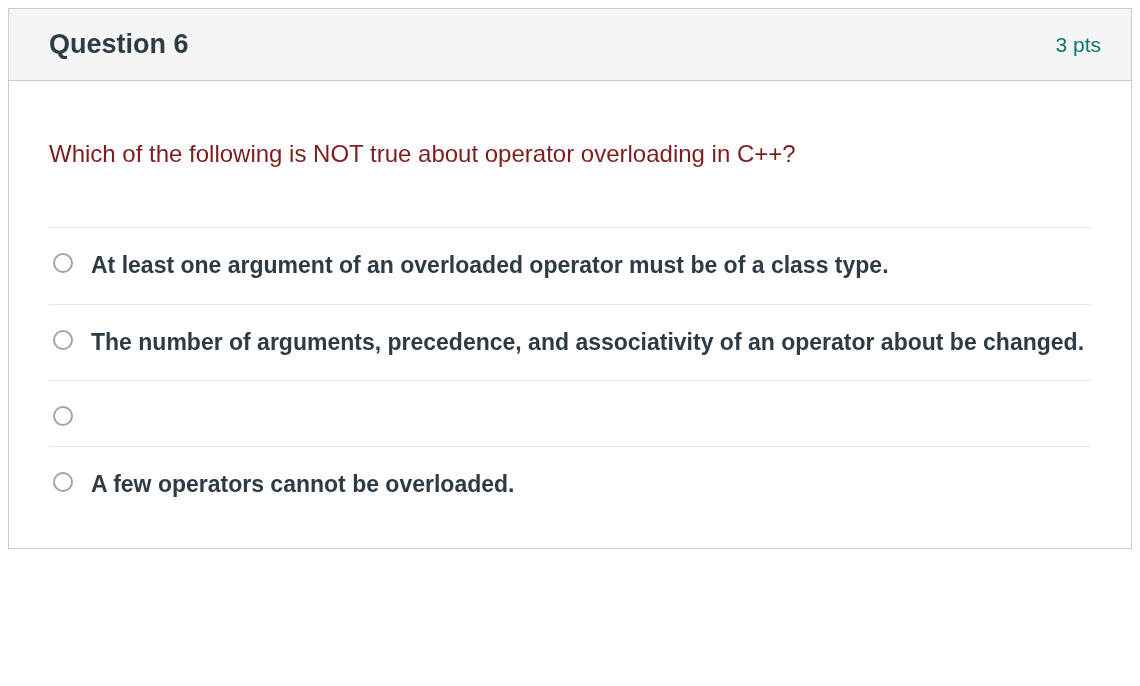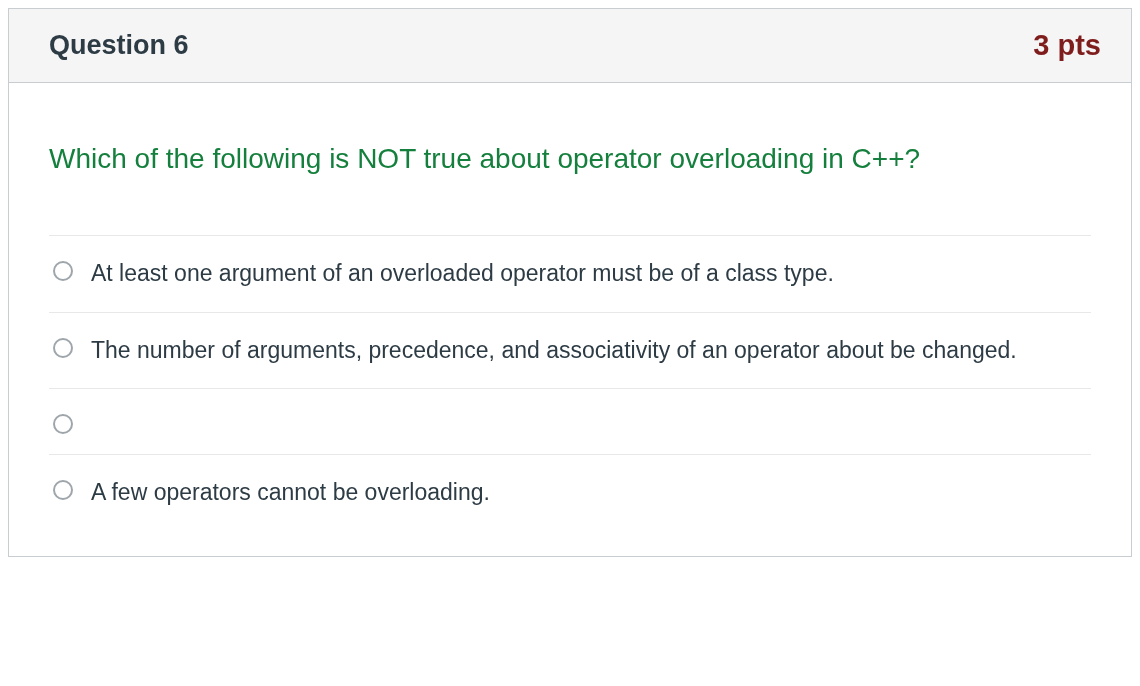--- a/index.html
+++ b/index.html
@@ -25,30 +25,30 @@
       background: #f5f5f5;
       border-bottom: 1px solid #c7cdd1;
       padding: 20px 30px 20px 40px;
     }
     .question-title {
       font-weight: 700;
       font-size: 27px;
       color: #2d3b45;
     }
     .question-pts {
-      font-weight: 700;
-      font-size: 29px;
-      color: #7f1d1d;
+      font-weight: 400;
+      font-size: 21px;
+      color: #0f766e;
     }
     .question-body {
       padding: 55px 40px 25px 40px;
     }
     .question-prompt {
-      font-size: 28px;
-      color: #15803d;
+      font-size: 24px;
+      color: #7f1d1d;
       line-height: 1.5;
       margin-bottom: 55px;
     }
     .options {
       border-top: 1px solid #e8e8e8;
     }
     .option-row {
       display: flex;
       align-items: flex-start;
       padding: 20px 4px 20px 4px;
@@ -66,20 +66,21 @@
       border-radius: 50%;
       margin-right: 18px;
       margin-top: 5px;
       background: #ffffff;
     }
     .option-text {
       font-size: 23px;
       color: #2d3b45;
       line-height: 1.55;
       flex: 1;
+      font-weight: bold;
     }
   </style>
 </head>
 <body>
 
 <div class="question-card">
   <div class="question-header">
     <div class="question-title">Question 6</div>
     <div class="question-pts">3 pts</div>
   </div>
@@ -96,18 +97,18 @@
         <span class="radio"></span>
         <span class="option-text">The number of arguments, precedence, and associativity of an operator about be changed.</span>
       </label>
 
       <label class="option-row">
         <span class="radio"></span>
       </label>
 
       <label class="option-row">
         <span class="radio"></span>
-        <span class="option-text">A few operators cannot be overloading.</span>
+        <span class="option-text">A few operators cannot be overloaded.</span>
       </label>
 
     </div>
   </div>
 </div>
 
 </body></html>

